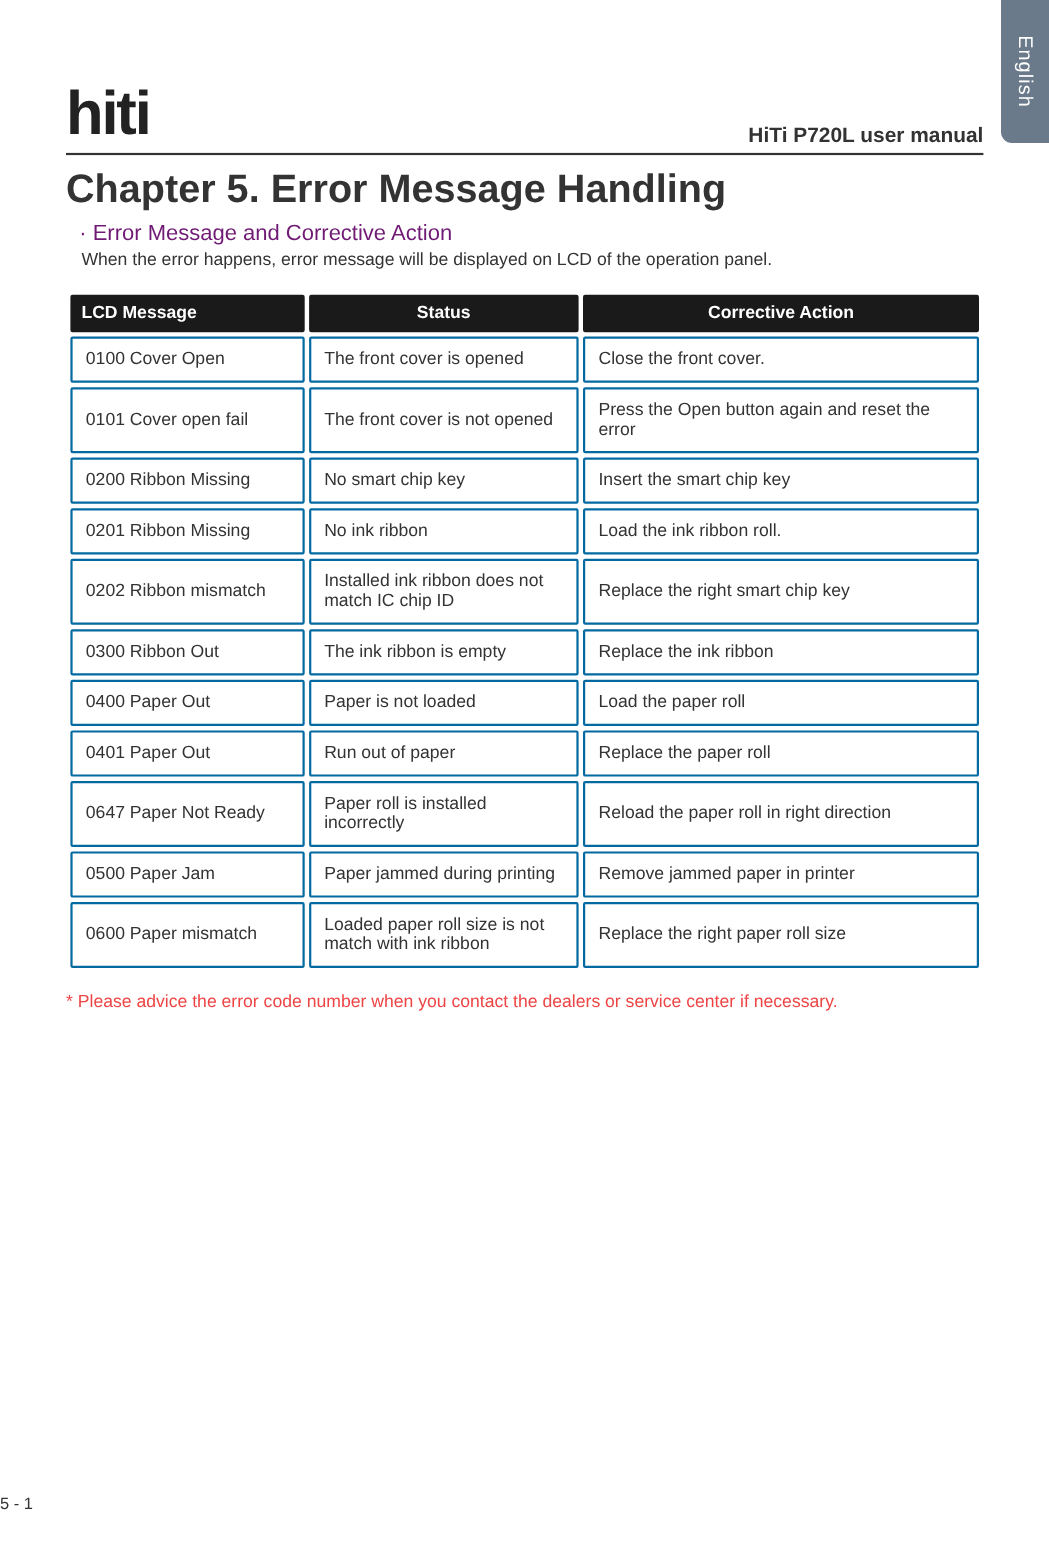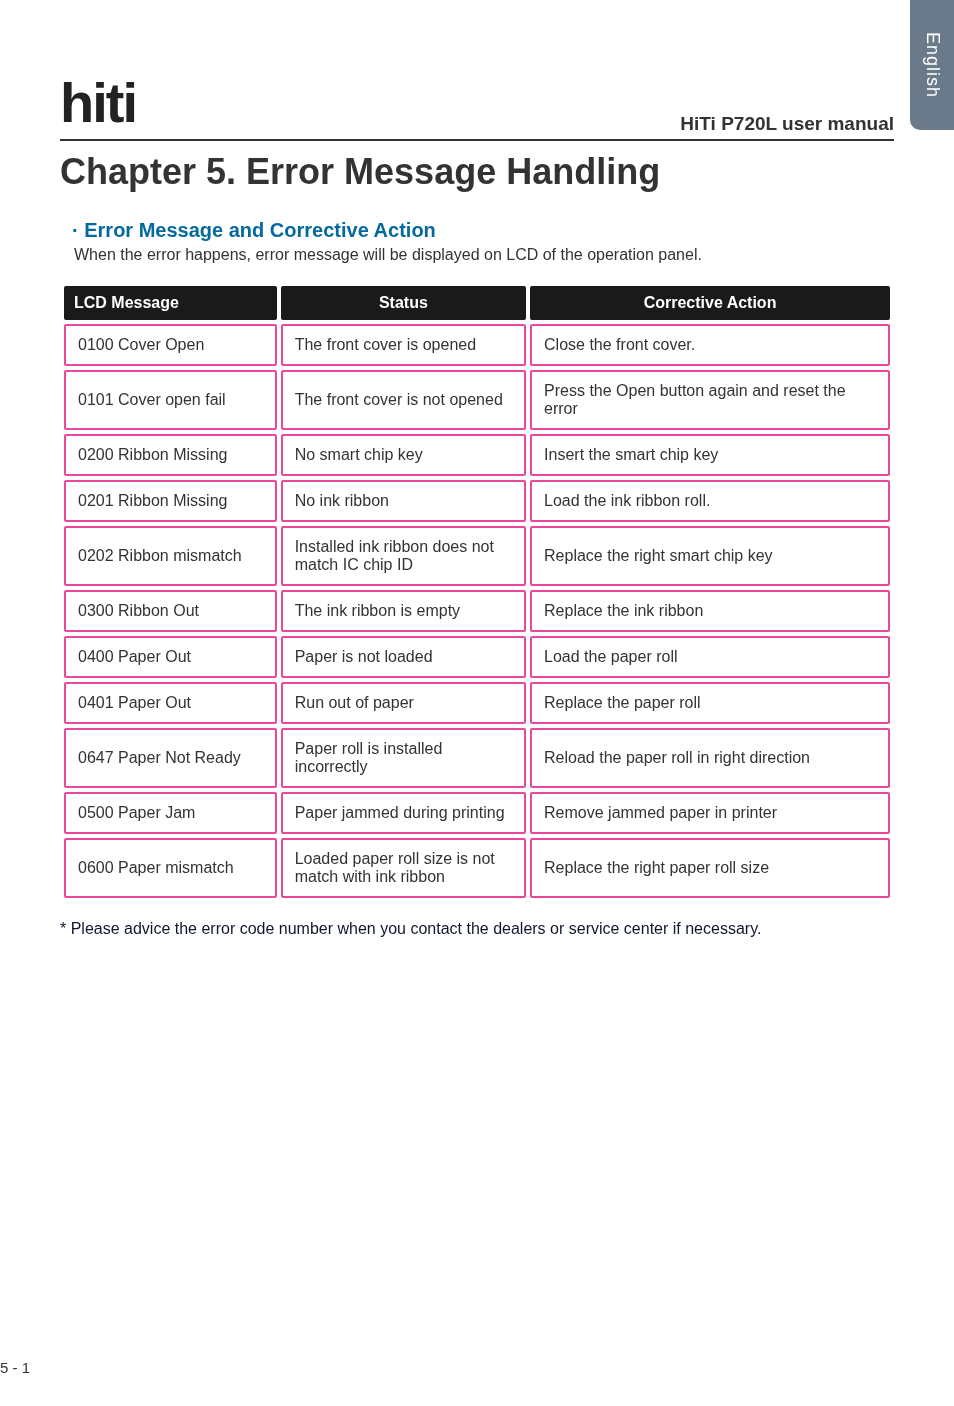--- a/index.html
+++ b/index.html
@@ -48,26 +48,26 @@
   .manual-title {
     font-size: 19px;
     font-weight: 700;
     color: #333;
   }
   .chapter-title {
     font-size: 36px;
     font-weight: 700;
     color: #333;
     margin-top: 10px;
-    margin-bottom: 26px;
+    margin-bottom: 8px;
   }
   .section-title {
     font-size: 20px;
-    font-weight: 700;
-    color: #0369a1;
+    font-weight: 400;
+    color: #701a75;
     margin-left: 12px;
     margin-bottom: 4px;
   }
   .section-desc {
     font-size: 16px;
     color: #333;
     margin-left: 14px;
     margin-bottom: 18px;
   }
   table.err {
@@ -79,33 +79,33 @@
     background: #1a1a1a;
     color: #fff;
     font-weight: 700;
     font-size: 16px;
     padding: 8px 10px;
     text-align: center;
     border-radius: 2px;
   }
   table.err th:first-child { text-align: left; }
   table.err td {
-    border: 2px solid #ec4899;
+    border: 2px solid #0369a1;
     padding: 10px 12px;
     font-size: 16px;
     color: #333;
     vertical-align: middle;
     border-radius: 2px;
   }
   .col-lcd   { width: 26%; }
   .col-status{ width: 30%; }
   .col-action{ width: 44%; }
   .footnote {
     font-size: 16px;
-    color: #0f172a;
+    color: #ef4444;
     margin-top: 18px;
   }
   .pagenum {
     position: absolute;
     bottom: 30px;
     left: 0;
     width: 100%;
     font-size: 15px;
     color: #333;
   }

